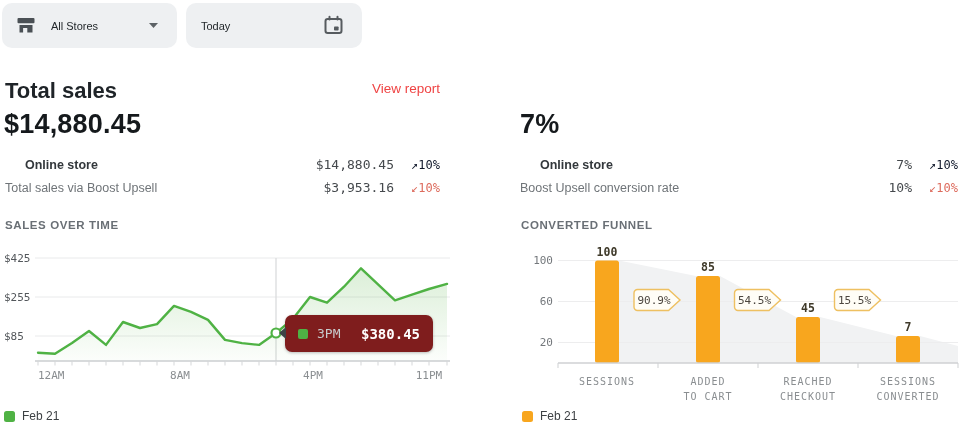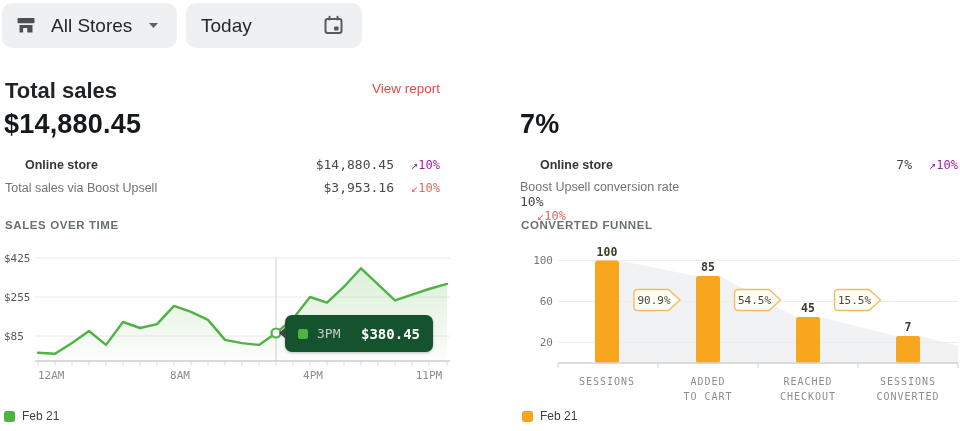--- a/index.html
+++ b/index.html
@@ -5,48 +5,48 @@
   html,body{margin:0;padding:0;background:#fff;}
   #app{position:relative;width:960px;height:431px;background:#ffffff;overflow:hidden;
        font-family:"Liberation Sans",sans-serif;color:#202528;}
   .mono{font-family:"DejaVu Sans Mono",monospace;}
 
   
   .picker{position:absolute;top:3px;height:45px;background:#eef0f2;border-radius:10px;
           display:flex;align-items:center;cursor:pointer;}
   #store-picker{left:2px;width:175px;padding:0 14px;box-sizing:border-box;}
   #date-picker{left:186px;width:176px;padding:0 15px;box-sizing:border-box;}
-  .picker .lbl{font-size:19px;color:#23282c;}
+  .picker .lbl{font-size:11px;color:#23282c;}
   #store-picker .lbl{margin-left:15px;}
   .spacer{flex:1;}
 
   
   .panel-title{position:absolute;font-size:22px;font-weight:700;color:#1f2428;}
   .big-number{position:absolute;font-size:27px;font-weight:700;color:#15191c;letter-spacing:.2px;}
   #view-report{position:absolute;top:81px;left:358px;width:82px;text-align:right;
                font-size:13.5px;color:#3aa0d9;text-decoration:none;cursor:pointer;}
 
   
   .metric-row{position:absolute;display:flex;align-items:baseline;font-size:12.5px;}
   .metric-row .rlabel{flex:1;text-align:left;}
   .metric-row.first .rlabel{font-weight:700;color:#33383c;margin-left:20px;}
   .metric-row.second .rlabel{color:#6f7478;}
   .metric-row .rvalue{font-size:13px;color:#45494d;text-align:right;}
   .metric-row .rdelta{width:46px;text-align:right;font-size:12px;}
-  .delta-up{color:#a21caf;}
+  .delta-up{color:#0f172a;}
   .delta-down{color:#dd6b5d;}
 
   .section-title{position:absolute;font-size:11.5px;font-weight:700;letter-spacing:.6px;color:#696f75;}
 
   
   .legend{position:absolute;top:409px;display:flex;align-items:center;font-size:12px;color:#3d4144;}
   .legend .swatch{width:11px;height:11px;border-radius:2.5px;margin-right:7px;display:inline-block;}
 
   
-  #sales-tooltip{position:absolute;left:285px;top:315px;width:148px;height:37px;background:#14532d;
+  #sales-tooltip{position:absolute;left:285px;top:315px;width:148px;height:37px;background:#7f1d1d;
                  border-radius:7px;display:flex;align-items:center;padding:0 13px;box-sizing:border-box;
                  box-shadow:0 1px 3px rgba(0,0,0,.25);}
   #sales-tooltip:before{content:"";position:absolute;left:-6px;top:12px;width:0;height:0;
                  border-top:6px solid transparent;border-bottom:6px solid transparent;
                  border-right:7px solid #3e4347;}
   #sales-tooltip .swatch{width:10px;height:10px;border-radius:2px;flex:0 0 auto;}
   #sales-tooltip .t-time{margin-left:9px;font-size:13px;color:#c8cbcc;}
   #sales-tooltip .t-value{margin-left:auto;font-size:14px;font-weight:700;color:#ffffff;}
 
   
@@ -175,21 +175,21 @@
     <span>Feb 21</span>
   </div>
 
   <div class="big-number" style="left:520px;top:109px;">7%</div>
 
   <div class="metric-row first" style="left:520px;top:157px;width:438px;">
     <span class="rlabel">Online store</span>
     <span class="rvalue mono">7%</span>
     <span class="rdelta mono delta-up"><span>↗</span><span>10%</span></span>
   </div>
-  <div class="metric-row second" style="left:520px;top:180px;width:438px;flex-direction:column;">
+  <div class="metric-row second" style="left:520px;top:180px;width:438px;">
     <span class="rlabel">Boost Upsell conversion rate</span>
     <span class="rvalue mono">10%</span>
     <span class="rdelta mono delta-down"><span>↙</span><span>10%</span></span>
   </div>
 
   <div class="section-title" style="left:521px;top:219px;">CONVERTED FUNNEL</div>
 
   <svg id="funnel-svg" style="position:absolute;left:515px;top:245px;" width="445" height="135" viewBox="0 0 445 135">
     <polygon id="funnel-shadow" points="104,15.5 181,31 205,31 281,72 305,72 381,91 405,91 443,101 443,118 104,118" fill="#f1f2f3"></polygon>
     <g>

